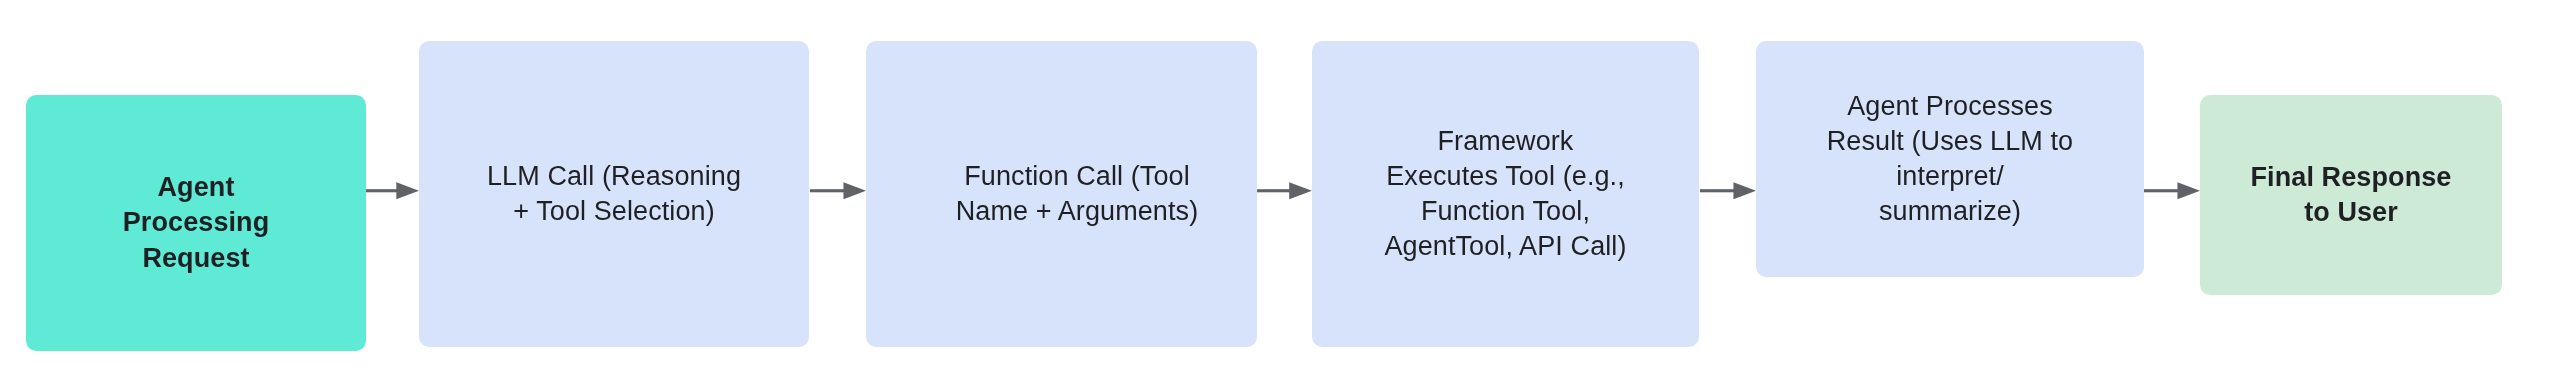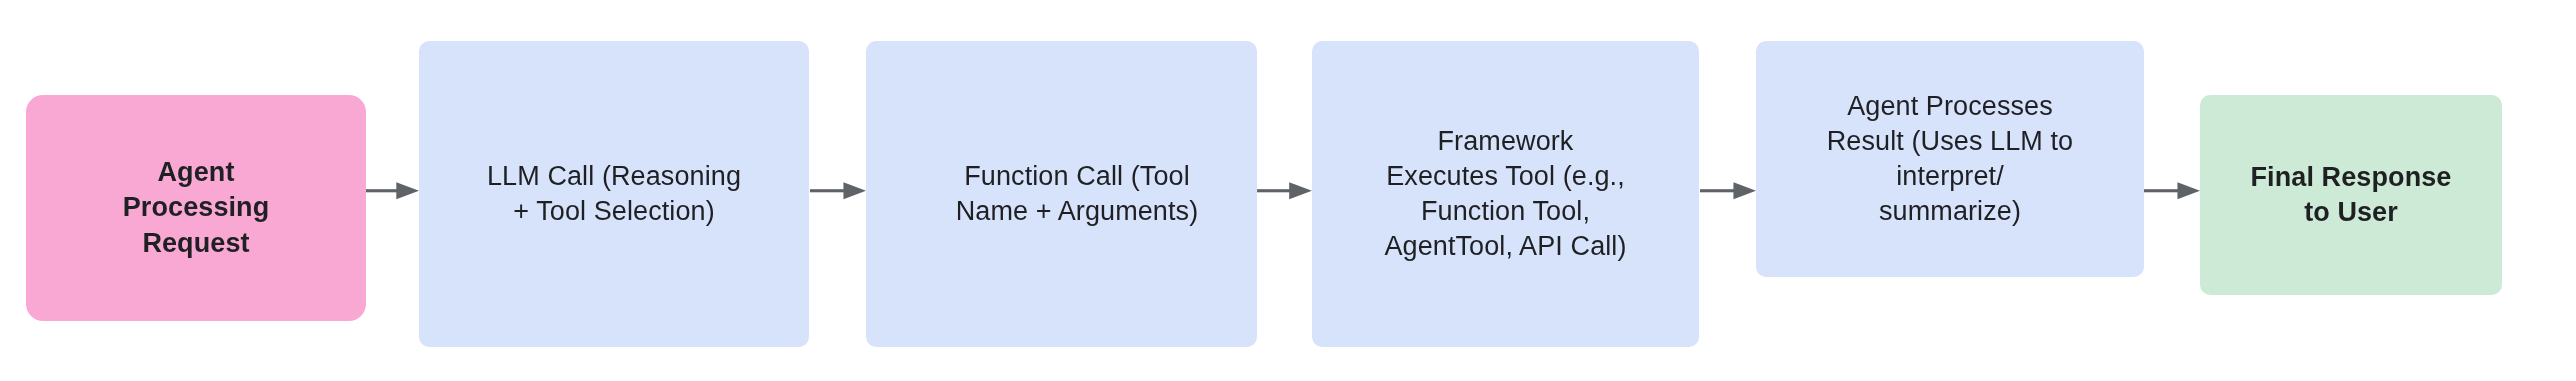--- a/index.html
+++ b/index.html
@@ -87,21 +87,21 @@
         <rect x="0" y="13" width="45" height="4" fill="#5F6368"></rect>
         <polygon points="43,4 72,15 43,26" fill="#5F6368"></polygon>
       </svg>
     </div>
     <div class="edge" style="left: 2144px; top: 179px; width: 56px;">
       <svg width="56" height="23.5" viewBox="0 0 72 30">
         <rect x="0" y="13" width="45" height="4" fill="#5F6368"></rect>
         <polygon points="43,4 72,15 43,26" fill="#5F6368"></polygon>
       </svg>
     </div>
-    <div class="node terminal" style="left: 26px; top: 95px; width: 340px; height: 226px; background: #f9a8d4; border-radius: 17px;">
+    <div class="node terminal" style="left: 26px; top: 95px; width: 340px; height: 256px; background: #5eead4;">
       <span class="node-label">Agent
 Processing
 Request</span>
     </div>
     <div class="node process" style="left: 419px; top: 41px; width: 390px; height: 306px; background: rgb(215, 226, 251);">
       <span class="node-label">LLM Call (Reasoning
 + Tool Selection)</span>
     </div>
     <div class="node process" style="left: 866px; top: 41px; width: 391px; height: 306px; background: rgb(215, 226, 251); padding-left: 31px;">
       <span class="node-label">Function Call (Tool

